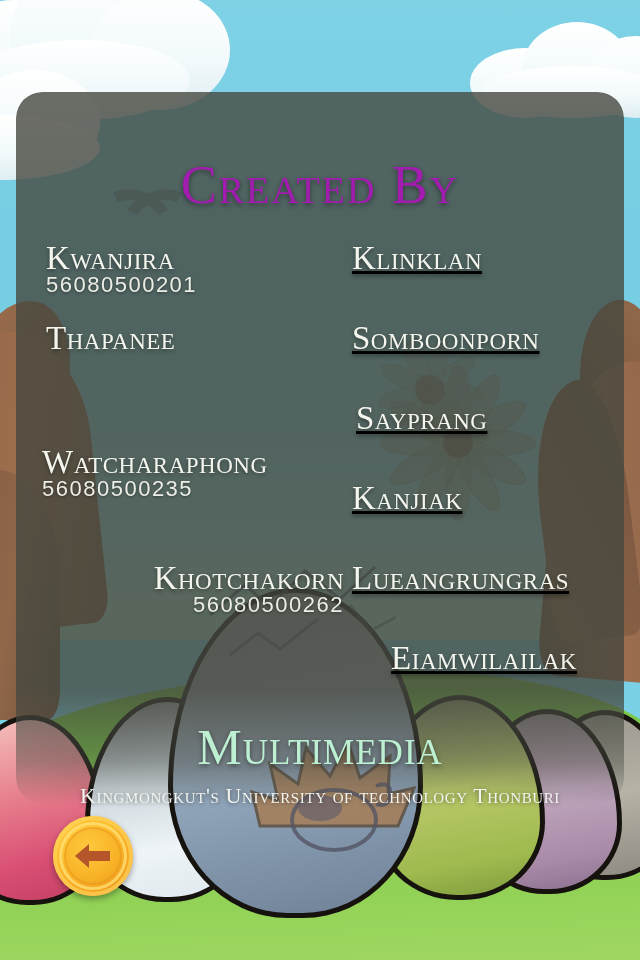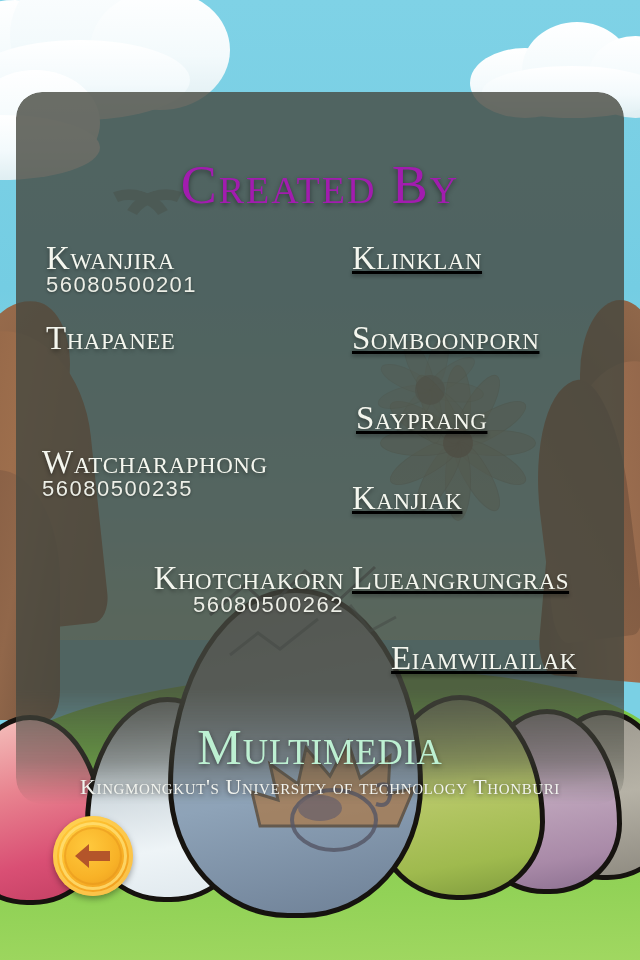--- a/index.html
+++ b/index.html
@@ -202,21 +202,21 @@
     color:#bdf0d2;
     letter-spacing:1px;
     text-shadow:0 2px 5px rgba(0,0,0,.45);
   }
   .uni{
     font-family:"Liberation Serif", serif;
     font-variant:small-caps;
     font-size:22px; line-height:26px;
     color:#f2f4ef;
     letter-spacing:.6px;
-    margin-top:0;
+    margin-top:9px;
     text-shadow:0 1px 4px rgba(0,0,0,.45);
   }
 
   
   .back-btn{
     position:absolute; left:53px; top:816px; width:80px; height:80px;
     border-radius:50%;
     background:
       radial-gradient(circle at 38% 32%, #ffd24a 0%, #fdbe2e 38%, #f4a521 68%, #e0881a 100%);
     box-shadow:0 3px 6px rgba(0,0,0,.35), inset 0 0 0 4px rgba(255,214,95,.65);

